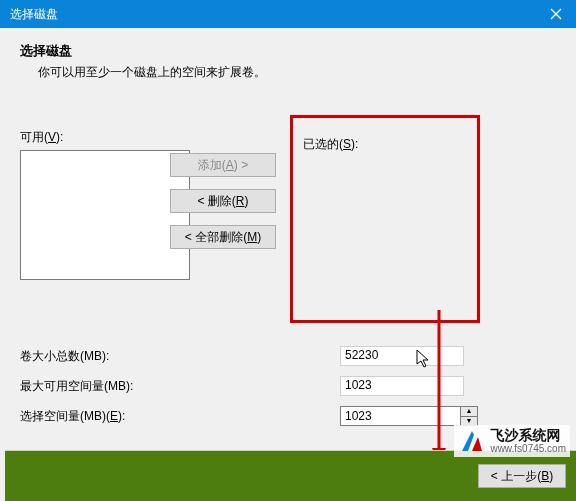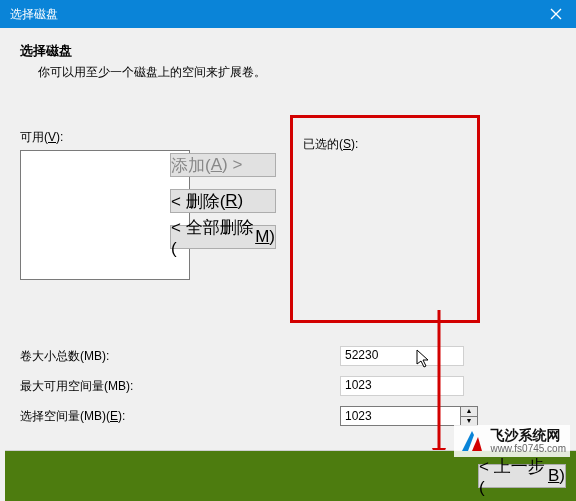--- a/index.html
+++ b/index.html
@@ -9,21 +9,21 @@
   .titlebar .close{width:40px;height:28px;display:flex;align-items:center;justify-content:center;font-size:16px;cursor:default}
   .body{padding:14px 20px 0 20px}
   .heading{font-size:13px;font-weight:bold;margin:0 0 4px 0}
   .subheading{font-size:12px;margin:0 0 0 18px}
   .columns{display:flex;margin-top:48px;gap:12px}
   .col-left{flex:0 0 auto;width:136px}
   .col-mid{flex:0 0 auto;width:110px;display:flex;flex-direction:column;gap:12px;padding-top:24px;align-items:center}
   .col-right{flex:1;position:relative}
   .label{font-size:12px;margin-bottom:4px}
   .listbox{border:1px solid #7a7a7a;background:#fff;width:170px;height:130px;box-sizing:border-box}
-  .btn{width:106px;height:24px;border:1px solid #adadad;background:#e1e1e1;font-size:17px;display:flex;align-items:center;justify-content:flex-start;box-sizing:border-box;cursor:default}
+  .btn{width:106px;height:24px;border:1px solid #adadad;background:#e1e1e1;font-size:12px;display:flex;align-items:center;justify-content:center;box-sizing:border-box;cursor:default}
   .btn.disabled{color:#888}
   .selected-wrap{border:3px solid #d20000;padding:18px 10px 2px 10px;position:relative;width:190px;height:208px;box-sizing:border-box;margin-top:-14px}
   .selected-list{border:1px solid #7a7a7a;background:#fff;height:120px;box-sizing:border-box;overflow:hidden}
   .sel-row{background:#0078d7;color:#fff;padding:2px 6px;font-size:12px;display:flex}
   .sel-row .d{flex:1}
   .sel-row .s{flex:0 0 auto}
   .red-arrow{position:absolute;left:432px;top:310px;width:2px;height:150px}
   .fields{margin-top:18px}
   .field-row{display:flex;align-items:center;height:30px}
   .field-row .flabel{width:320px}

